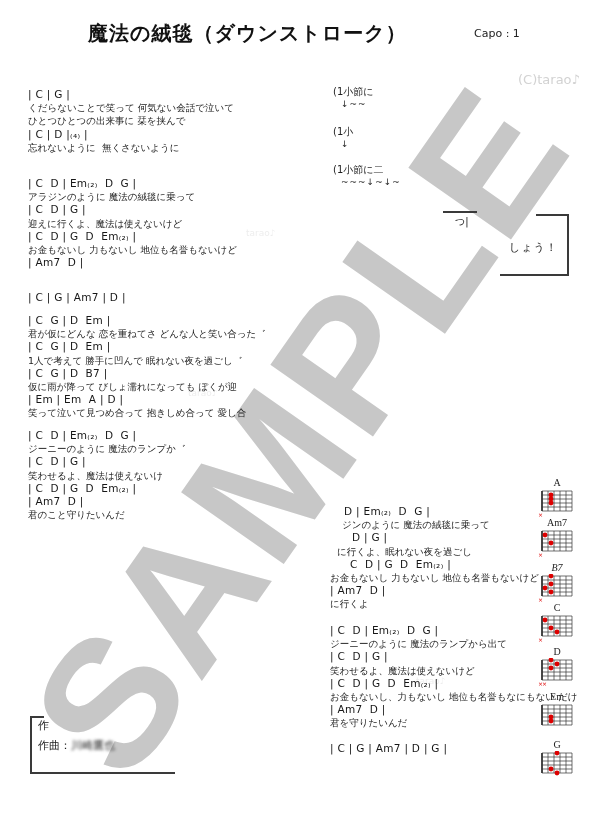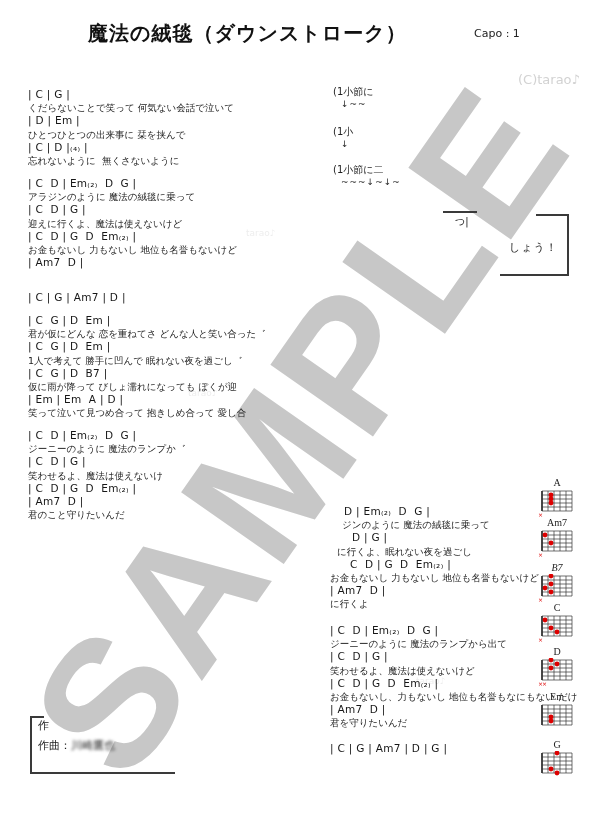--- a/index.html
+++ b/index.html
@@ -60,21 +60,20 @@
   <div class="faint" style="left:416px;top:676px;">tarao♪</div>
 
   <h1 id="title">魔法の絨毯（ダウンストローク）</h1>
   <div id="capo">Capo : 1</div>
   <div id="copyright">(C)tarao♪</div>
 
   <div id="left-col" class="content">
       <div class="block" style="left: 28px; top: 88px;">
         <div class="line chord">| C | G |</div>
         <div class="line lyric">くだらないことで笑って 何気ない会話で泣いて</div>
-        <div class="line chord">| D | Em |</div>
         <div class="line lyric">ひとつひとつの出来事に 栞を挟んで</div>
         <div class="line chord">| C | D |₍₄₎ |</div>
         <div class="line lyric">忘れないように  無くさないように</div>
       </div>
       <div class="block" style="left: 28px; top: 177px;">
         <div class="line chord">| C  D | Em₍₂₎  D  G |</div>
         <div class="line lyric">アラジンのように 魔法の絨毯に乗って</div>
         <div class="line chord">| C  D | G |</div>
         <div class="line lyric">迎えに行くよ、魔法は使えないけど</div>
         <div class="line chord">| C  D | G  D  Em₍₂₎ |</div>

